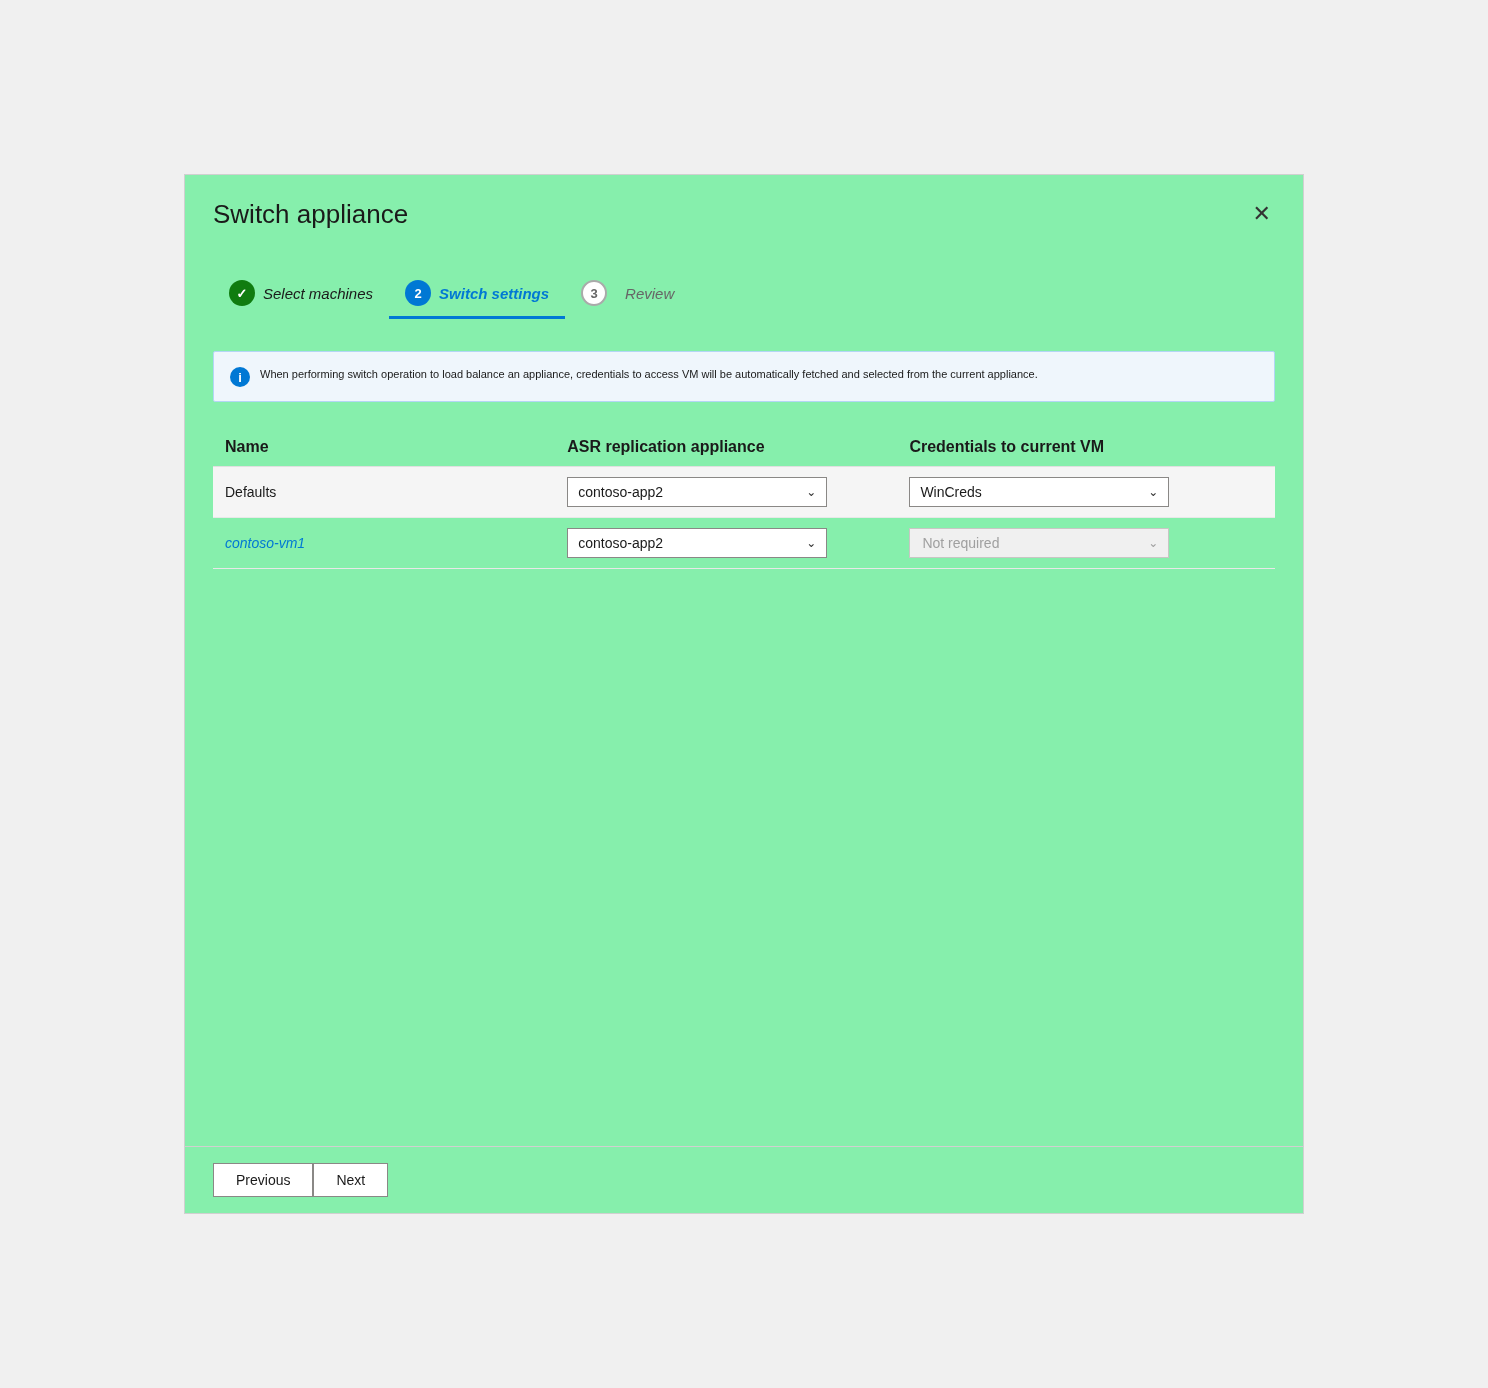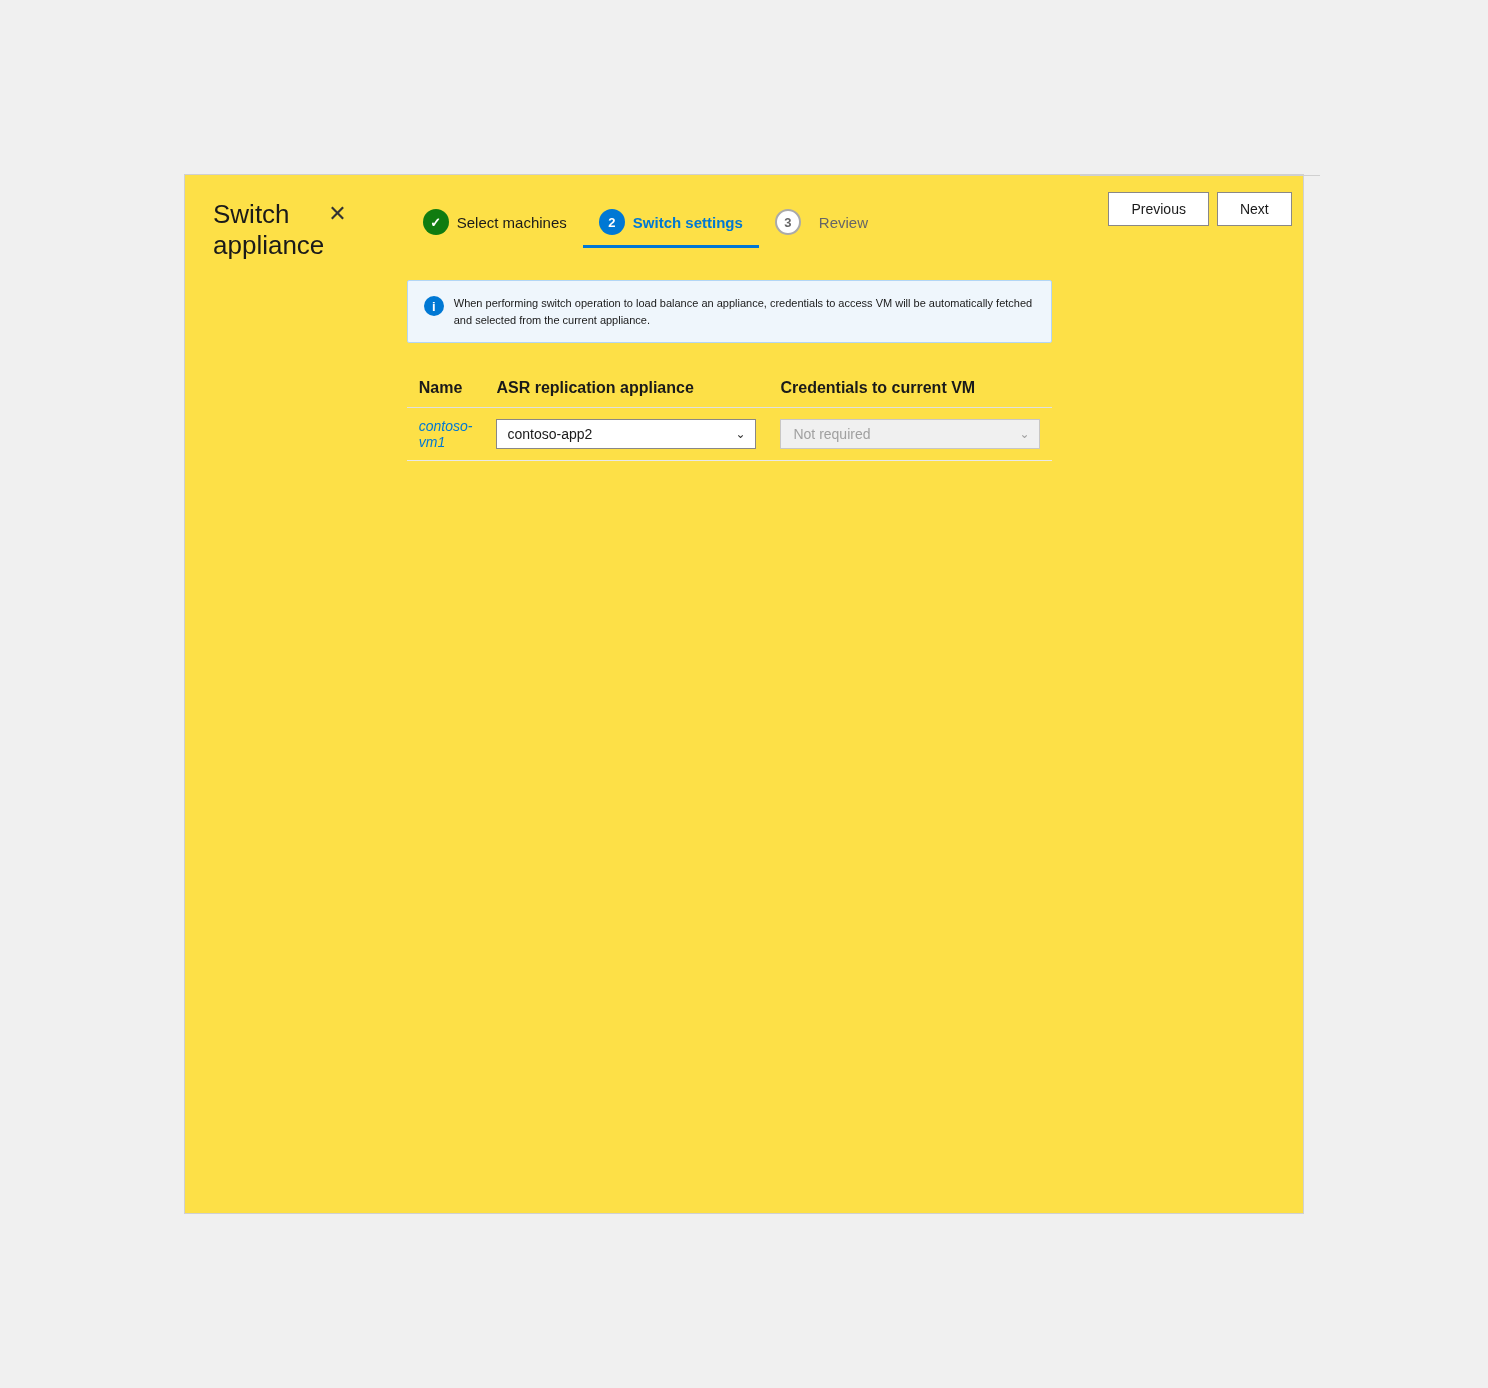--- a/index.html
+++ b/index.html
@@ -5,26 +5,26 @@
     * { box-sizing: border-box; margin: 0; padding: 0; }
     body {
       font-family: 'Segoe UI', Arial, sans-serif;
       background: #f0f0f0;
       display: flex;
       justify-content: center;
       align-items: center;
       min-height: 100vh;
     }
     .dialog {
-      background: #fde047;
+      background: #86efac;
       border: 1px solid #d0d0d0;
       width: 1120px;
       min-height: 1040px;
       display: flex;
-      flex-direction: row;
+      flex-direction: column;
       position: relative;
     }
     .dialog-header {
       padding: 24px 28px 16px 28px;
       display: flex;
       justify-content: space-between;
       align-items: flex-start;
       border-bottom: none;
     }
     .dialog-title {
@@ -88,20 +88,21 @@
     }
     .step-circle.upcoming {
       background: #ffffff;
       color: #666;
       border: 2px solid #aaa;
     }
     .step-label {
       font-size: 15px;
       font-weight: 400;
       color: #1a1a1a;
+      font-style: italic;
     }
     .step.active .step-label {
       font-weight: 600;
       color: #0078d4;
     }
     .step.upcoming .step-label {
       color: #666;
       margin-left: 10px;
     }
     
@@ -197,21 +198,21 @@
     }
     .dropdown.disabled .dropdown-arrow {
       color: #a0a0a0;
     }
     
     .dialog-footer {
       padding: 16px 28px;
       border-top: 1px solid #d0d0d0;
       display: flex;
       align-items: flex-start;
-      gap: 8px;
+      gap: 0;
     }
     .btn {
       padding: 8px 22px;
       font-size: 14px;
       cursor: pointer;
       border: 1px solid #8a8886;
       background: #ffffff;
       color: #1a1a1a;
     }
   </style>
@@ -253,32 +254,47 @@
     <table class="data-table">
       <thead>
         <tr>
           <th class="name-cell">Name</th>
           <th class="appliance-cell">ASR replication appliance</th>
           <th class="credentials-cell">Credentials to current VM</th>
         </tr>
       </thead>
       <tbody>
 
-
-        <tr>
-          <td class="name-cell">
-            <a class="vm-link" href="#">contoso-vm1</a>
-          </td>
+        <tr class="row-defaults">
+          <td class="name-cell">Defaults</td>
           <td class="appliance-cell">
             <div class="dropdown">
               <span>contoso-app2</span>
               <span class="dropdown-arrow">⌄</span>
             </div>
           </td>
           <td class="credentials-cell">
+            <div class="dropdown">
+              <span>WinCreds</span>
+              <span class="dropdown-arrow">⌄</span>
+            </div>
+          </td>
+        </tr>
+
+        <tr>
+          <td class="name-cell">
+            <a class="vm-link" href="#">contoso-vm1</a>
+          </td>
+          <td class="appliance-cell">
+            <div class="dropdown">
+              <span>contoso-app2</span>
+              <span class="dropdown-arrow">⌄</span>
+            </div>
+          </td>
+          <td class="credentials-cell">
             <div class="dropdown disabled">
               <span>Not required</span>
               <span class="dropdown-arrow">⌄</span>
             </div>
           </td>
         </tr>
       </tbody>
     </table>
 
   </div>

